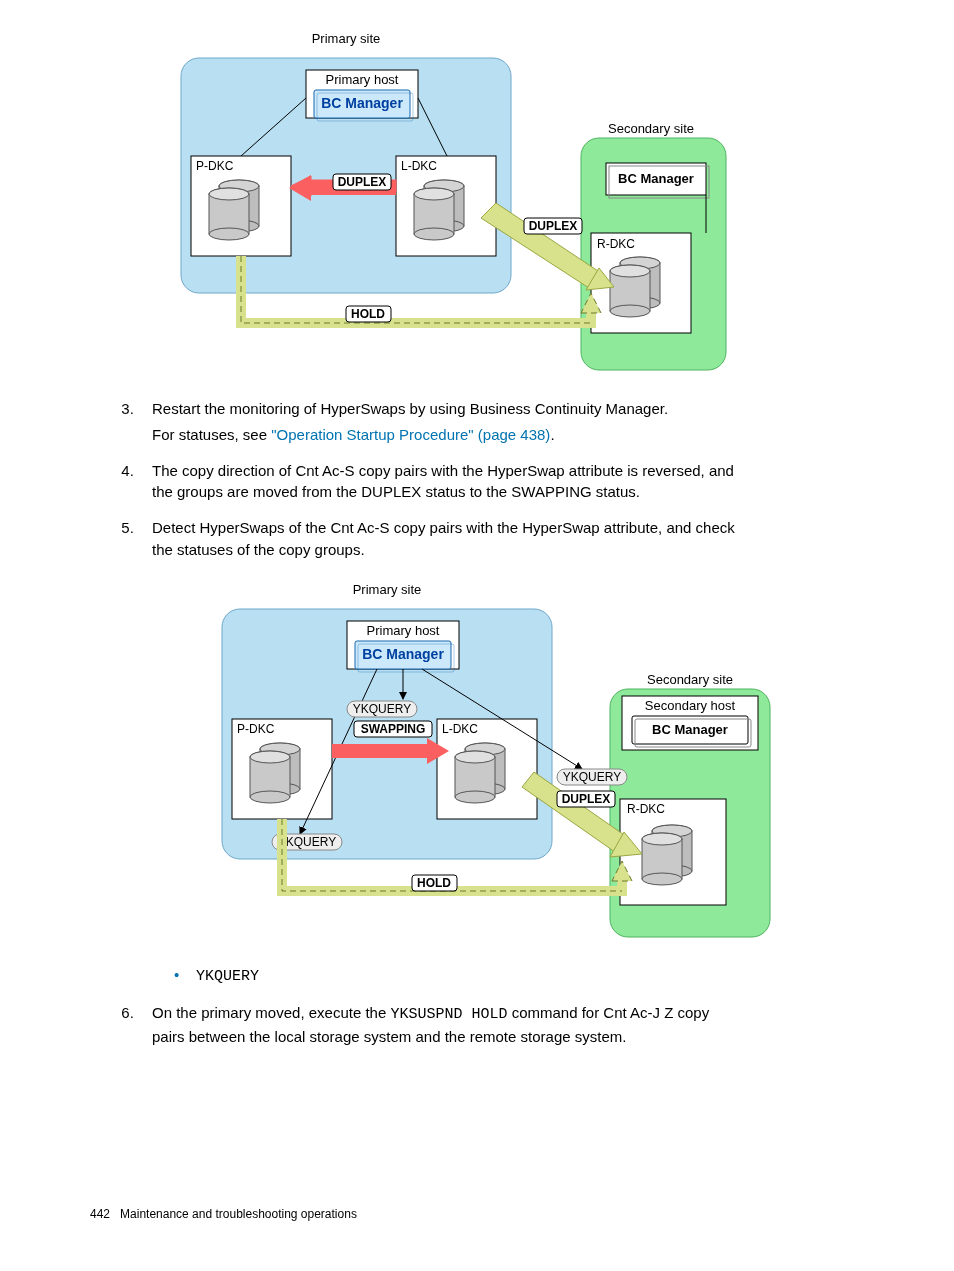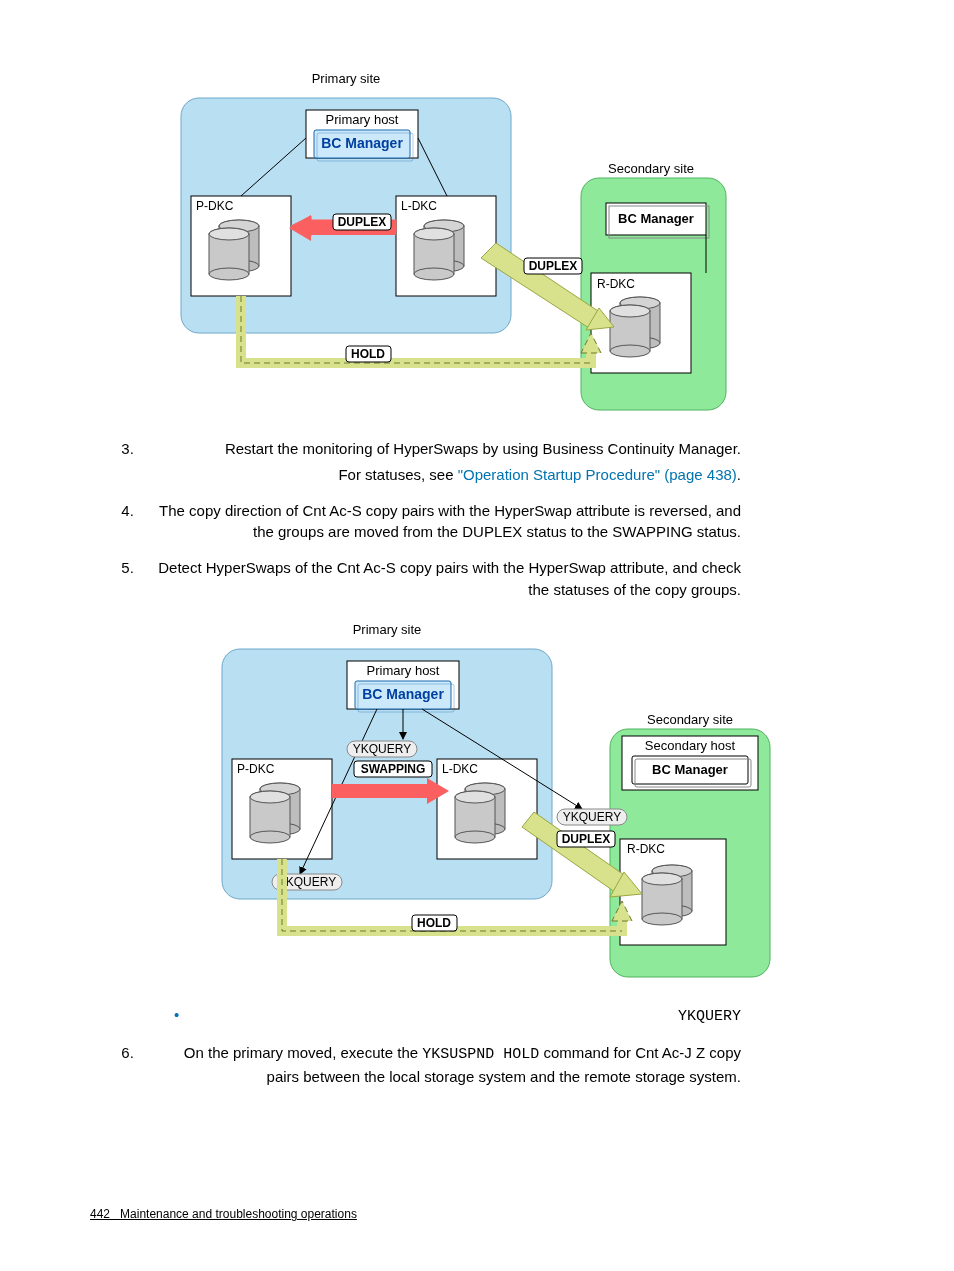--- a/index.html
+++ b/index.html
@@ -5,38 +5,37 @@
   body {
     margin: 0;
     background: #fff;
     font-family: Arial, Helvetica, sans-serif;
     color: #000;
     width: 954px;
     height: 1271px;
     position: relative;
   }
   .page {
-    padding: 68px 75px 0 100px;
+    padding: 28px 75px 0 100px;
     box-sizing: border-box;
     width: 816px;
   }
   .diagram {
     display: block;
     margin: 0 auto 25px auto;
   }
   ol.main-list {
     margin: 0;
     padding: 0 0 0 38px;
     font-size: 15px;
     line-height: 1.45;
   }
   ol.main-list > li {
     padding-left: 14px;
     margin: 0 0 14px 0;
-    text-align: right;
   }
   ol.main-list > li::marker {
     font-size: 15px;
   }
   .item-para {
     margin: 4px 0 0 0;
   }
   a.link {
     color: #0073b0;
     text-decoration: none;
@@ -61,21 +60,20 @@
     left: 0;
     top: 0;
     font-size: 15px;
   }
   .footer {
     position: absolute;
     left: 90px;
     bottom: 50px;
     font-size: 12px;
     color: #000;
-    text-decoration: underline;
   }
 
   
   .dg-label { font: 13px Arial, sans-serif; }
   .dg-label-sm { font: 12px Arial, sans-serif; }
   .dg-bold { font: bold 13px Arial, sans-serif; }
   .dg-bold-blue { font: bold 14px Arial, sans-serif; fill: #0040a0; }
   .dg-status { font: bold 12px Arial, sans-serif; }
 </style>
 </head>

